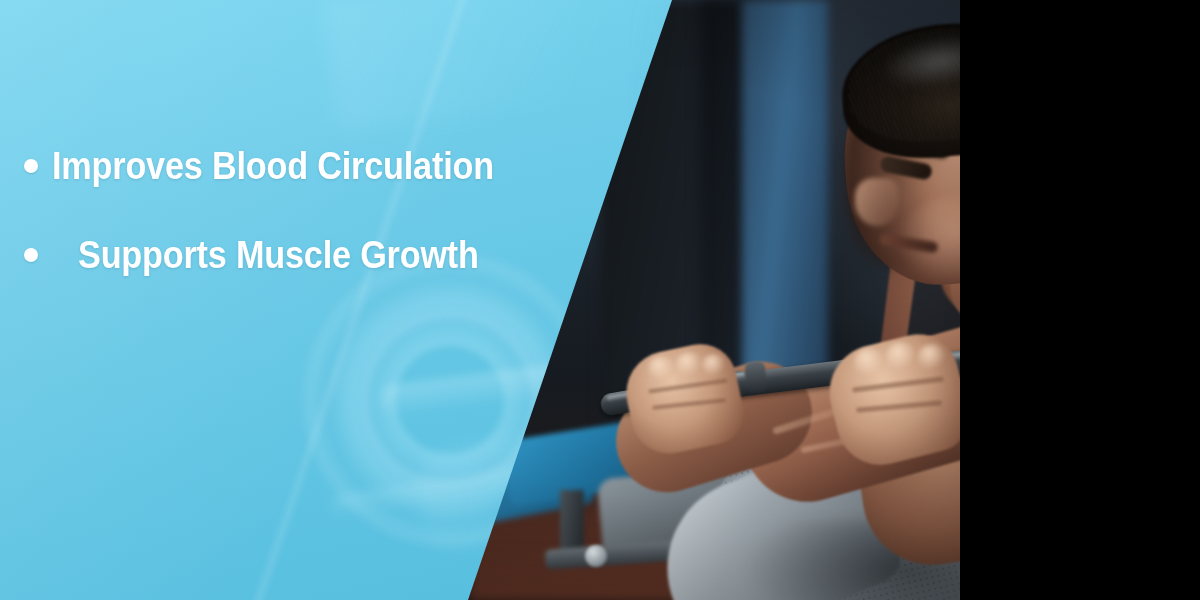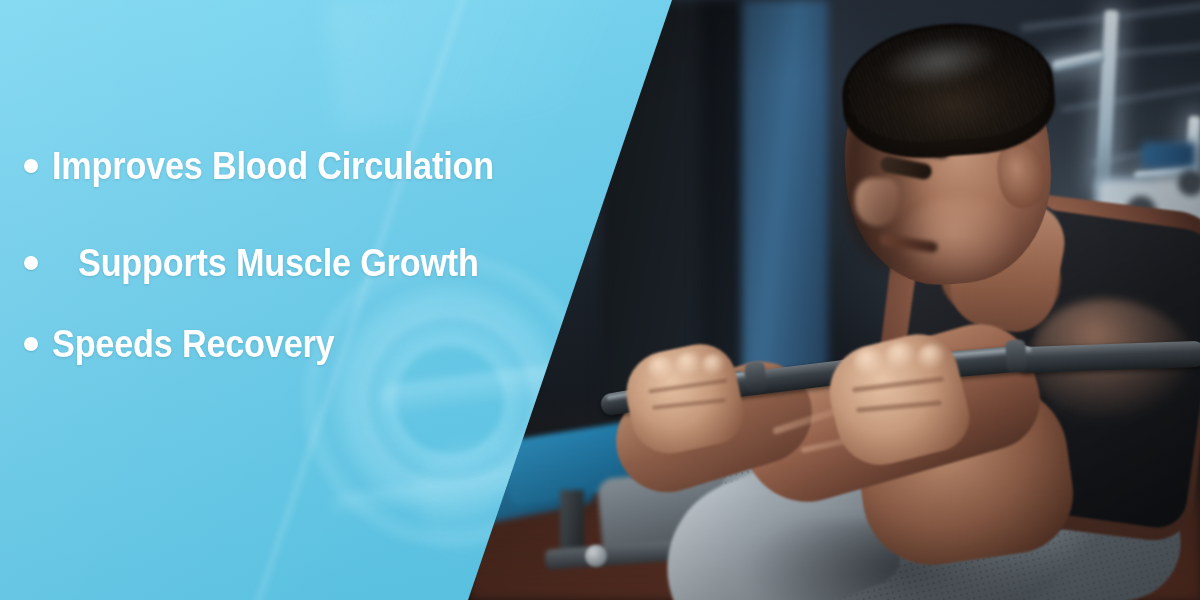--- a/index.html
+++ b/index.html
@@ -6,21 +6,21 @@
   * { margin:0; padding:0; box-sizing:border-box; }
   html, body {
     width:1200px; height:600px;
     overflow:hidden;
     background:#000;
     font-family:"Liberation Sans", sans-serif;
   }
 
   #banner {
     position:relative;
-    width:1200px; height:600px;
+    width:960px; height:600px;
     overflow:hidden;
   }
 
   
   #photo-panel {
     position:absolute; inset:0;
     background:#161a1f;
   }
 
   
@@ -475,21 +475,21 @@
   }
   .benefit-item {
     position:absolute;
     left:24px;
     display:flex;
     align-items:center;
     gap:14px;
     height:50px;
   }
   .benefit-item:nth-child(1) { top:141px; }
-  .benefit-item:nth-child(2) { top:238px;gap:40px; }
+  .benefit-item:nth-child(2) { top:230px;gap:40px; }
   .benefit-item:nth-child(3) { top:319px; }
   .benefit-item:nth-child(4) { top:408px; }
 
   .bullet-dot {
     flex:0 0 auto;
     width:14px; height:14px;
     border-radius:50%;
     background:#ffffff;
     box-shadow:0 1px 2px rgba(0,80,110,.22);
   }
@@ -620,19 +620,15 @@
 
   <ul id="benefit-list">
     <li class="benefit-item">
       <span class="bullet-dot"></span>
       <span class="benefit-label">Improves Blood Circulation</span>
     </li>
     <li class="benefit-item">
       <span class="bullet-dot"></span>
       <span class="benefit-label">Supports Muscle Growth</span>
     </li>
-    <li class="benefit-item">
-      <span class="bullet-dot"></span>
-      <span class="benefit-label">Speeds Recovery</span>
-    </li>
   </ul>
 
 </div>
 
 </body></html>

